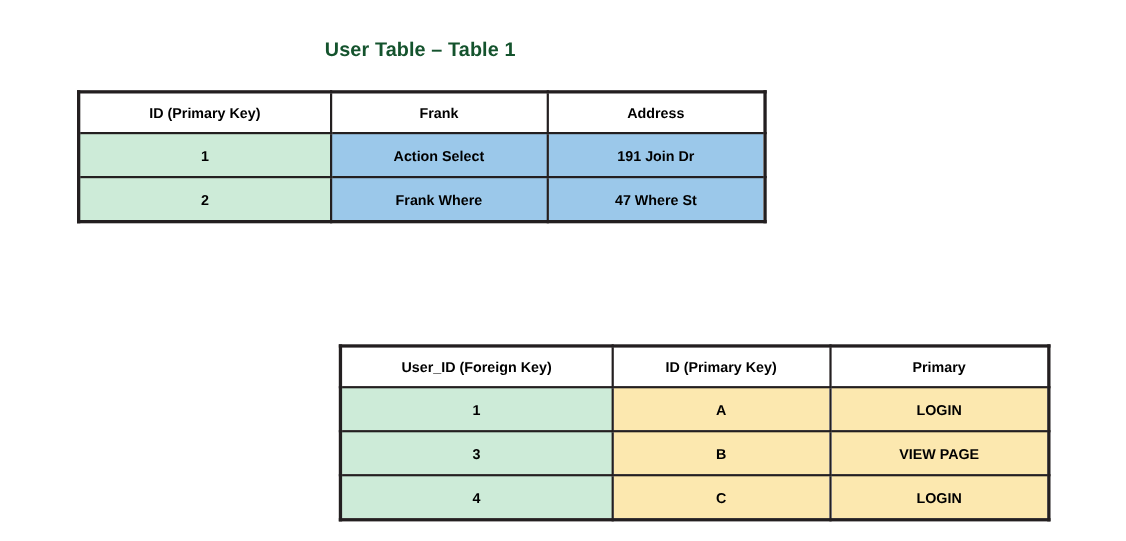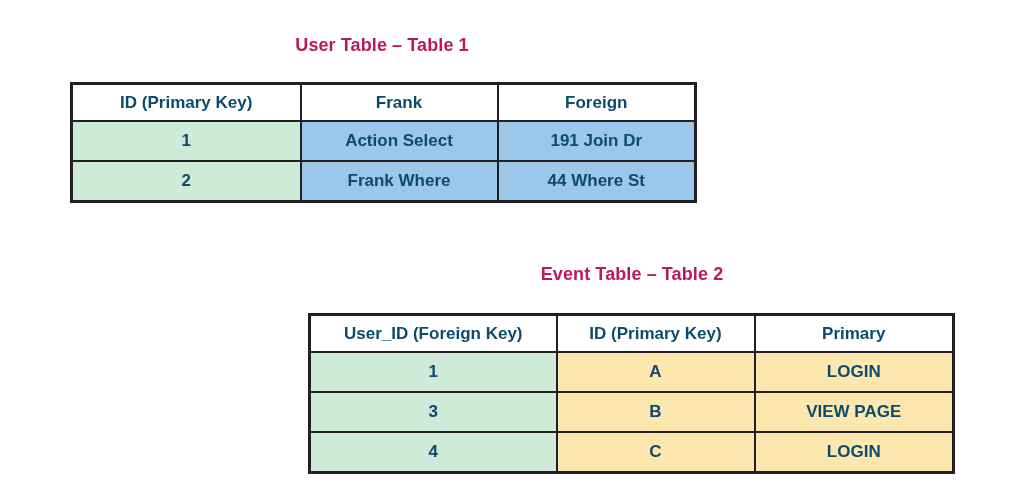--- a/index.html
+++ b/index.html
@@ -20,45 +20,45 @@
   .diagram-canvas {
     position: absolute;
     inset: 0;
   }
 
   
   .table-title {
     position: absolute;
     font-size: 18px;
     font-weight: bold;
-    color: #be185d;
+    color: #14532d;
     letter-spacing: 0.1px;
     white-space: nowrap;
     text-align: center;
     transform: translateX(-50%);
   }
   #title-user  { left: 382px; top: 35px; }
   #title-event { left: 632px; top: 264px; }
 
   
   .db-table {
     position: absolute;
     border-collapse: collapse;
     border: 3px solid #231f20;
     background: #ffffff;
     table-layout: fixed;
   }
   .db-table td, .db-table th {
     border: 2.5px solid #231f20;
-    font-size: 17px;
+    font-size: 13px;
     font-weight: bold;
     text-align: center;
     vertical-align: middle;
     padding: 0;
-    color: #0c4a6e;
+    color: #000000;
     white-space: nowrap;
     overflow: hidden;
   }
   .db-table th {
     background: #ffffff;
     font-weight: bold;
   }
   .cell-green  { background: #cdebd8; }
   .cell-blue   { background: #9bc8ea; }
   .cell-yellow { background: #fce8af; }
@@ -98,38 +98,37 @@
   <table class="db-table" id="user-table">
     <colgroup>
       <col class="c0">
         <col class="c1">
         <col class="c2">
     </colgroup>
     <thead>
       <tr>
         <th class="cell-plain">ID (Primary Key)</th>
         <th class="cell-plain">Frank</th>
-        <th class="cell-plain">Foreign</th>
+        <th class="cell-plain">Address</th>
       </tr>
     </thead>
     <tbody>
       <tr>
         <td class="cell-green">1</td>
         <td class="cell-blue">Action Select</td>
         <td class="cell-blue">191 Join Dr</td>
       </tr>
       <tr>
         <td class="cell-green">2</td>
         <td class="cell-blue">Frank Where</td>
-        <td class="cell-blue">44 Where St</td>
+        <td class="cell-blue">47 Where St</td>
       </tr>
     </tbody>
   </table>
 
-  <div class="table-title" id="title-event">Event Table – Table 2</div>
 
   <table class="db-table" id="event-table">
     <colgroup>
       <col class="c0">
         <col class="c1">
         <col class="c2">
     </colgroup>
     <thead>
       <tr>
         <th class="cell-plain">User_ID (Foreign Key)</th>

